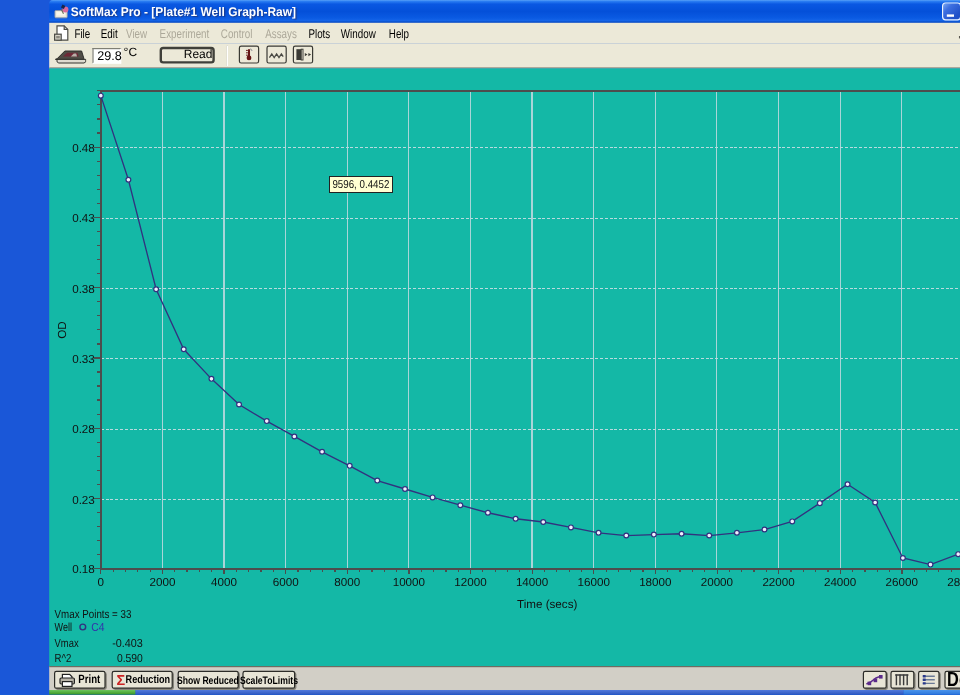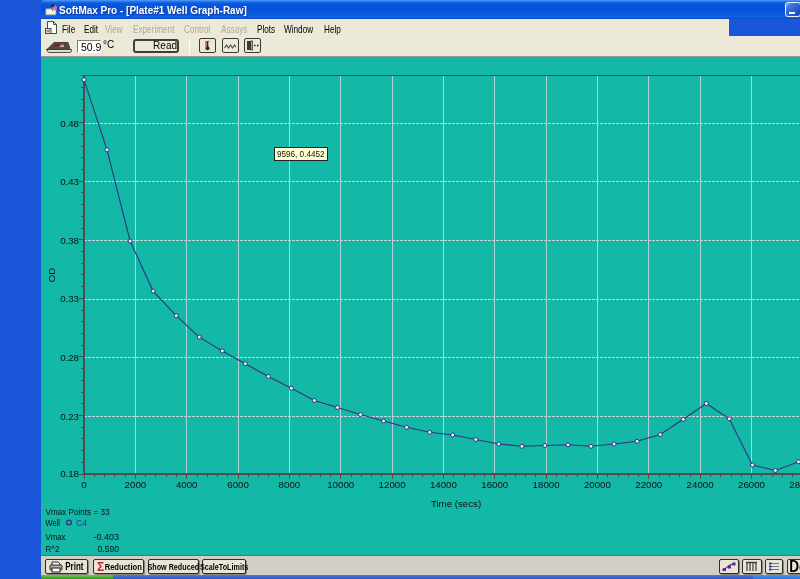--- a/index.html
+++ b/index.html
@@ -16,21 +16,21 @@
     transform:scaleX(0.95); transform-origin:0 50%; white-space:nowrap; }
   #appicon { position:absolute; left:4px; top:3px; width:14px; height:13px; }
   .tbtn { position:absolute; top:2px; width:16px; height:15px; border-radius:3px;
     border:1px solid #eef4fd; }
   #btn-min  { left:744px; background:linear-gradient(135deg,#7ba7f0 0%,#3d6fe0 30%,#1f50c8 80%); }
   #btn-max  { left:762px; background:linear-gradient(135deg,#7ba7f0 0%,#3d6fe0 30%,#1f50c8 80%); }
   #btn-close{ left:780px; background:linear-gradient(135deg,#f0a088 0%,#e16a44 35%,#cc4024 85%); }
   .tbtn svg { position:absolute; left:0; top:0; }
 
   
-  #menubar { position:absolute; left:0; top:19px; width:688px; height:17px;
+  #menubar { position:absolute; left:0; top:19px; width:760px; height:17px;
     background:#ece9d8; font-size:10.5px; color:#000; }
   .mi { position:absolute; top:4px; transform:scaleX(0.78); transform-origin:0 50%; white-space:nowrap; }
   .dis { color:#aca899; }
   #mdl { position:absolute; left:758px; top:4px; width:40px; height:10px; }
 
   
   #toolbar { position:absolute; left:0; top:36px; width:800px; height:21px;
     background:#ece9d8; border-bottom:1px solid #9c9a8c; }
   #tempbox { position:absolute; left:36px; top:4px; width:24px; height:13px;
     background:#fff; border:1px solid #7f7f74; border-right-color:#fff; border-bottom-color:#fff;
@@ -129,21 +129,21 @@
     </svg>
   </div>
 
   <div id="toolbar">
     <svg style="position:absolute;left:5px;top:4px" width="26" height="14" viewBox="0 0 26 14">
       <path d="M1.5 9 L8 2.5 h14 l2 6.5 v0.5 h-24 z" fill="#504d46" stroke="#2c2c28" stroke-width="0.8"></path>
       <path d="M6.5 7 L10 4 h8.5 l1 3 z" fill="#6e2836"></path>
       <path d="M13 7 L15.5 4.5 h2 l0.7 2.5 z" fill="#b8b0a8"></path>
       <path d="M1.5 9.5 h24 v2 l-1.5 1 h-21 l-1.5-1 z" fill="#dedbd0" stroke="#2c2c28" stroke-width="0.8"></path>
     </svg>
-    <div id="tempbox">50.9</div>
+    <div id="tempbox">29.8</div>
     <div id="degc">°C</div>
     <div id="readbtn">Read</div>
     <div id="tsep"></div>
     <div class="ibtn" id="ib1">
       <svg width="15" height="13" viewBox="0 0 15 13" style="position:absolute;left:0;top:0">
         <line x1="7.5" y1="2" x2="7.5" y2="8" stroke="#641414" stroke-width="1.7"></line>
         <circle cx="7.5" cy="9.3" r="2" fill="#641414"></circle>
         <path d="M5 3 h1.6 M5 5 h1.6 M5 7 h1.6" stroke="#641414" stroke-width="0.8"></path>
         <path d="M8.6 1.6 l1.6 1.8" stroke="#9a9a9a" stroke-width="0.9"></path>
       </svg>

